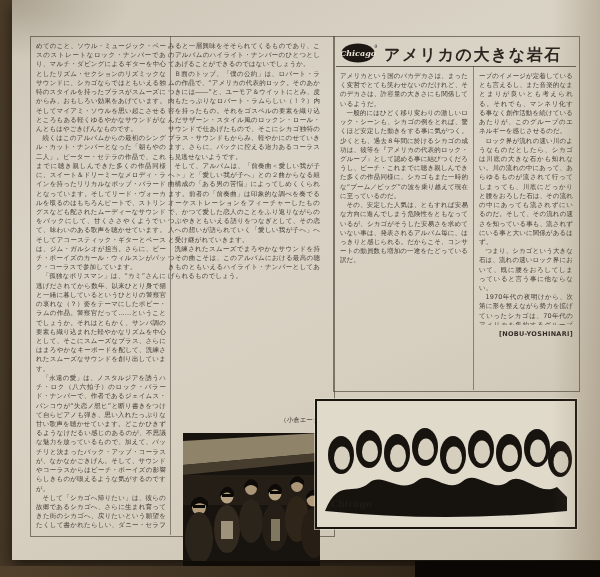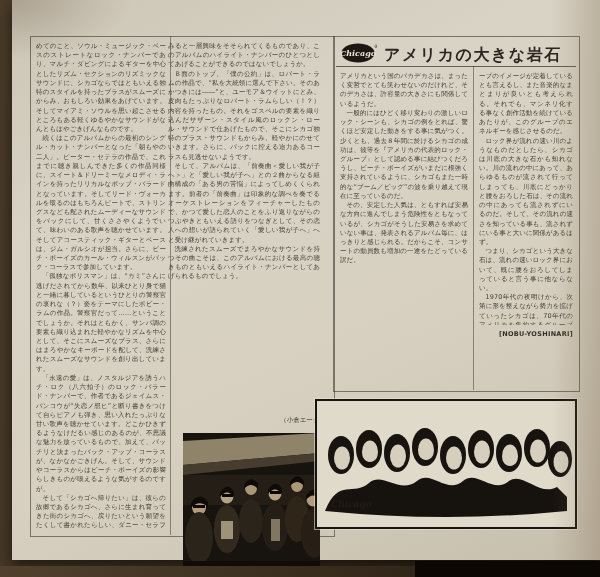--- a/index.html
+++ b/index.html
@@ -47,36 +47,36 @@
   <div class="col" style="left:36px;top:42px;width:130px;height:488px;">
     <p class="cont">めてのこと、ソウル・ミュージック・ベースのストレートなロック・ナンバーであり、マルチ・ダビングによるギターを中心としたリズム・セクションのリズミックなサウンドに、シカゴならではともいえる独特のスタイルを持ったブラスがスムーズにからみ、おもしろい効果をあげています。そしてマイアミ・ソウルを思い起こさせるところもある軽くゆるやかなサウンドがなんともはやごきげんなものです。</p>
     <p>続くはこのアルバムからの最初のシングル・カット・ナンバーとなった「朝もやの二人」。ピーター・セテラの作品で、これまでに聴き親しんできた多くの作品同様に、スイート＆ドリーミーなメロディ・ラインを持ったリリカルなポップ・バラードとなっています。そしてリード・ヴォーカルを取るのはもちろんピートで、ストリングスなども配されたムーディーなサウンドをバックにして、甘くささやくようでいて、味わいのある歌声を聴かせています。そしてアコースティック・ギターとベースは、ジム・ガルシオが担当。さらに、ビーチ・ボーイズのカール・ウィルスンがバック・コーラスで参加しています。</p>
     <p>「孤独なポリスマン」は、“カミ”さんに逃げだされてから数年、以来ひとり身で猫と一緒に暮しているというひとりの警察官の哀れな（？）姿をテーマにしたボビー・ラムの作品。警察官だって……ということでしょうか。それはともかく、サンバ調の要素も織り込まれた軽やかなリズムを中心として、そこにスムーズなブラス、さらにはまろやかなキーボードを配して、洗練されたスムーズなサウンドを創り出しています。</p>
     <p>「永遠の愛」は、ノスタルジアを誘うハチ・ロク（八六拍子）のロック・バラード・ナンバーで、作者であるジェイムス・パンコウが“失恋ノ想ヒ”と断り書きをつけて自らピアノも弾き、思い入れたっぷりな甘い歌声を聴かせています。どこかひきずるようなけだるい感じのあるのが、不思議な魅力を放っているもので、加えて、バッチリと決まったバック・アップ・コーラスが、なかなかごきげん。そして、サウンドやコーラスからはビーチ・ボーイズの影響らしきものが嗅えるような気がするのですが。</p>
     <p>そして「シカゴへ帰りたい」は、彼らの故郷であるシカゴへ、さらに生まれ育ってきた街のシカゴへ、戻りたいという願望をたくして書かれたらしい、ダニー・セラフィンとデイヴィッド・ウォーリンスキーの共作ナンバー。リード・ヴォーカルを取るのはロバート・ラムであり、そこにルーファスのチャカ・カーンがゲスト・ヴォーカルとして加わり、甘くささやきかけるかのような歌声にはじまってしだいに盛りあげ、やがてはシャウティングを聴かせるといったドラマチックな展開を見せていきます。さらにここでは作曲ばかりかキーボード奏者としても大いに貢献しているデイヴィッド・ウォーリンスキーの存在を見逃すことはできないようです。そして、このアルバムのジャケットのことなどを考えあわせて</p>
   </div>
 
   <div class="col" style="left:168px;top:42px;width:152px;height:372px;">
     <p class="cont">みると一層興味をそそられてくるものであり、このアルバムのハイライト・ナンバーのひとつとしてあげることができるのではないでしょうか。</p>
-    <p>Ｂ面のトップ、「僕の公約」は、ロバート・ラムの作品で、“私を大統領に選んで下さい。そのあかつきには――”と、ユーモア＆ウイットにとみ、皮肉もたっぷりなロバート・ラムらしい（！？）内容を持ったもの。それをゴスペルの要素を織り込んだサザーン・スタイル風のロックン・ロール・サウンドで仕あげたもので、そこにシカゴ独特のブラス・サウンドもからみ、軽やかにのせていきます。さらに、バックに控える迫力あるコーラスも見逃せないようです。</p>
+    <p>Ｂ面のトップ、「僕の公約」は、ロバート・ラムの作品で、“アメリカの代表的ロック。そのあかつきには――”と、ユーモア＆ウイットにとみ、皮肉もたっぷりなロバート・ラムらしい（！？）内容を持ったもの。それをゴスペルの要素を織り込んだサザーン・スタイル風のロックン・ロール・サウンドで仕あげたもので、そこにシカゴ独特のブラス・サウンドもからみ、軽やかにのせていきます。さらに、バックに控える迫力あるコーラスも見逃せないようです。</p>
     <p>そして、アルバムは、「前奏曲＜愛しい我が子へ＞」と「愛しい我が子へ」との２曲からなる組曲構成の「ある男の苦悩」によってしめくくられます。前者の「前奏曲」は印象的な調べを奏でるオーケストレーションをフィーチャーしたもので、かつて愛した恋人のことをふり返りながらのつぶやきともいえる語りをつなぎとして、その恋人への想いが語られていく「愛しい我が子へ」へと受け継がれていきます。</p>
     <p>洗練されたスムーズでまろやかなサウンドを持つその曲こそは、このアルバムにおける最高の聴きものともいえるハイライト・ナンバーとしてあげられるものでしょう。</p>
   </div>
   <div class="credit" style="left:176px;top:416px;width:150px;">（小倉エージ）</div>
 
   <svg style="position:absolute;left:341px;top:42px;" width="36" height="21" viewBox="0 0 36 21">
     <ellipse cx="17" cy="11" rx="16.5" ry="9.5" fill="#1c1712"></ellipse>
     <text x="17" y="14" text-anchor="middle" font-family="DejaVu Serif, serif" font-style="italic" font-weight="bold" font-size="8" fill="#ece6d8">Chicago</text>
     <text x="33" y="6" font-size="5" fill="#1c1712">®</text>
   </svg>
   <div class="headline" style="left:384px;top:45px;">アメリカの大きな岩石</div>
 
   <div class="col" style="left:340px;top:72px;width:128px;height:270px;">
     <p class="cont">アメリカという国のバカデカさは、まったく変哲でとても笑わせないのだけれど、そのデカさは、許容量の大きさにも関係しているようだ。</p>
-    <p>一般的にはひどく移り変わりの激しいロック・シーンも、シカゴの例をとれば、驚くほど安定した動きをする事に気がつく。少くとも、過去８年間に於けるシカゴの成功は、彼等を『アメリカの代表的ロック・グループ』として認める事に結びつくだろうし、ビーチ・ボーイズがいまだに根強く支持されているように、シカゴもまた一時的な“ブーム／ビッグ”の波を乗り越えて現在に至っているのだ。</p>
+    <p>一般的にはひどく移り変わりの激しいロック・シーンも、シカゴの例をとれば、驚くほど安定した動きをする事に気がつく。少くとも、過去８年間に於けるシカゴの成功は、彼等を『アメリカの代表的ロック・グループ』として認める事に結びつくだろうし、ビーチ・これまでに聴き親しんできた多くの作品同様に、シカゴもまた一時的な“ブーム／ビッグ”の波を乗り越えて現在に至っているのだ。</p>
     <p>その、安定した人気は、ともすれば安易な方向に進んでしまう危険性をともなっているが、シカゴがそうした安易さを求めていない事は、発表されるアルバム毎に、はっきりと感じられる。だからこそ、コンサートの動員数も増加の一途をたどっている訳だ。</p>
 
   </div>
 
   <div class="col" style="left:479px;top:72px;width:94px;height:253px;">
     <p class="cont">ープのイメージが定着しているとも言えるし、また音楽的なまとまりが良いとも考えられる。それでも、マンネリ化する事なく創作活動を続けているあたりが、このグループのエネルギーを感じさせるのだ。</p>
     <p>ロック界が流れの速い川のようなものだとしたら、シカゴは川底の大きな石かも知れない。川の流れの中にあって、あらゆるものが流されて行ってしまっても、川底にどっかりと腰をおろした石は、その流れの中にあっても流されずにいるのだ。そして、その流れの速さを知っている事も、流されずにいる事と大いに関係があるはず。</p>
     <p>つまり、シカゴという大きな石は、流れの速いロック界において、既に腰をおろしてしまっていると言う事に他ならない。</p>
     <p>1970年代の夜明けから、次第に形を整えながら勢力を拡げていったシカゴは、70年代のアメリカを集約するグループのひとつ。まさに現代のアメリカそのもの、と言ってもいいかも知れない。それは、音楽が歴史を示唆するようでもある。</p>
 

